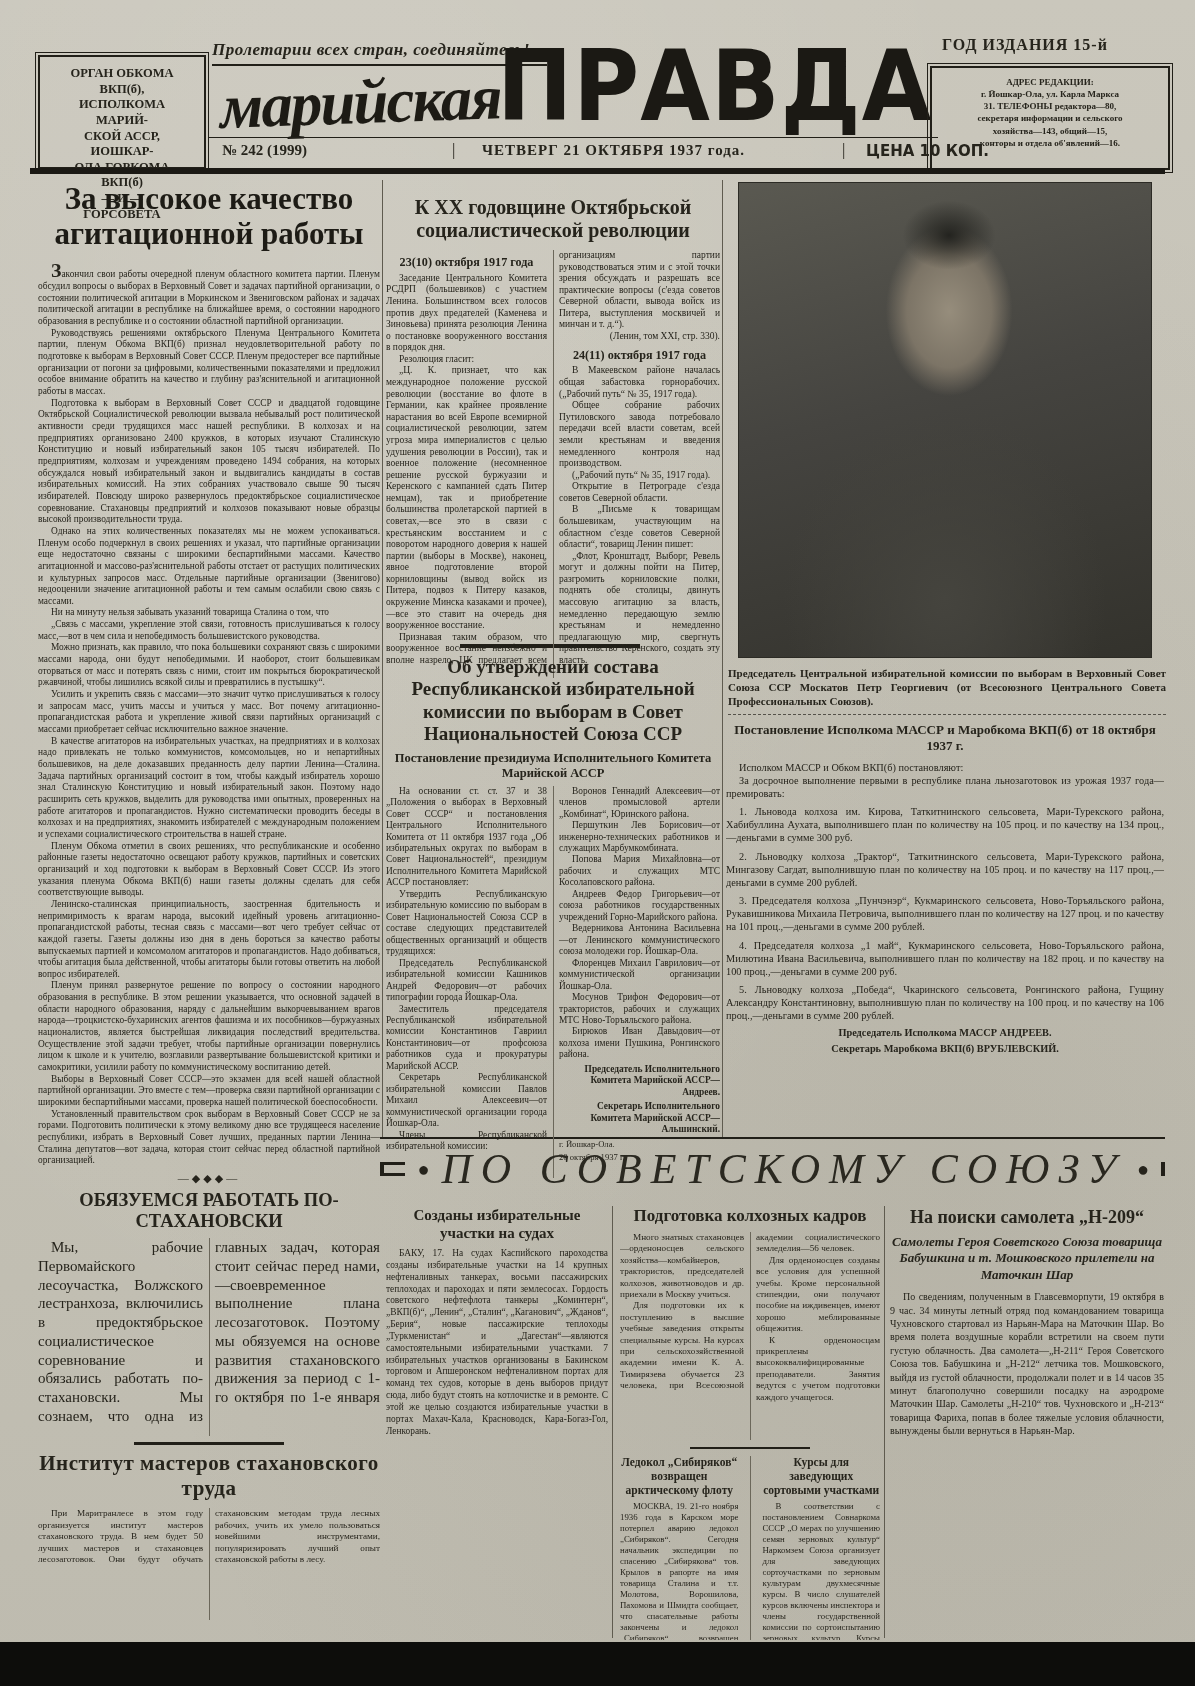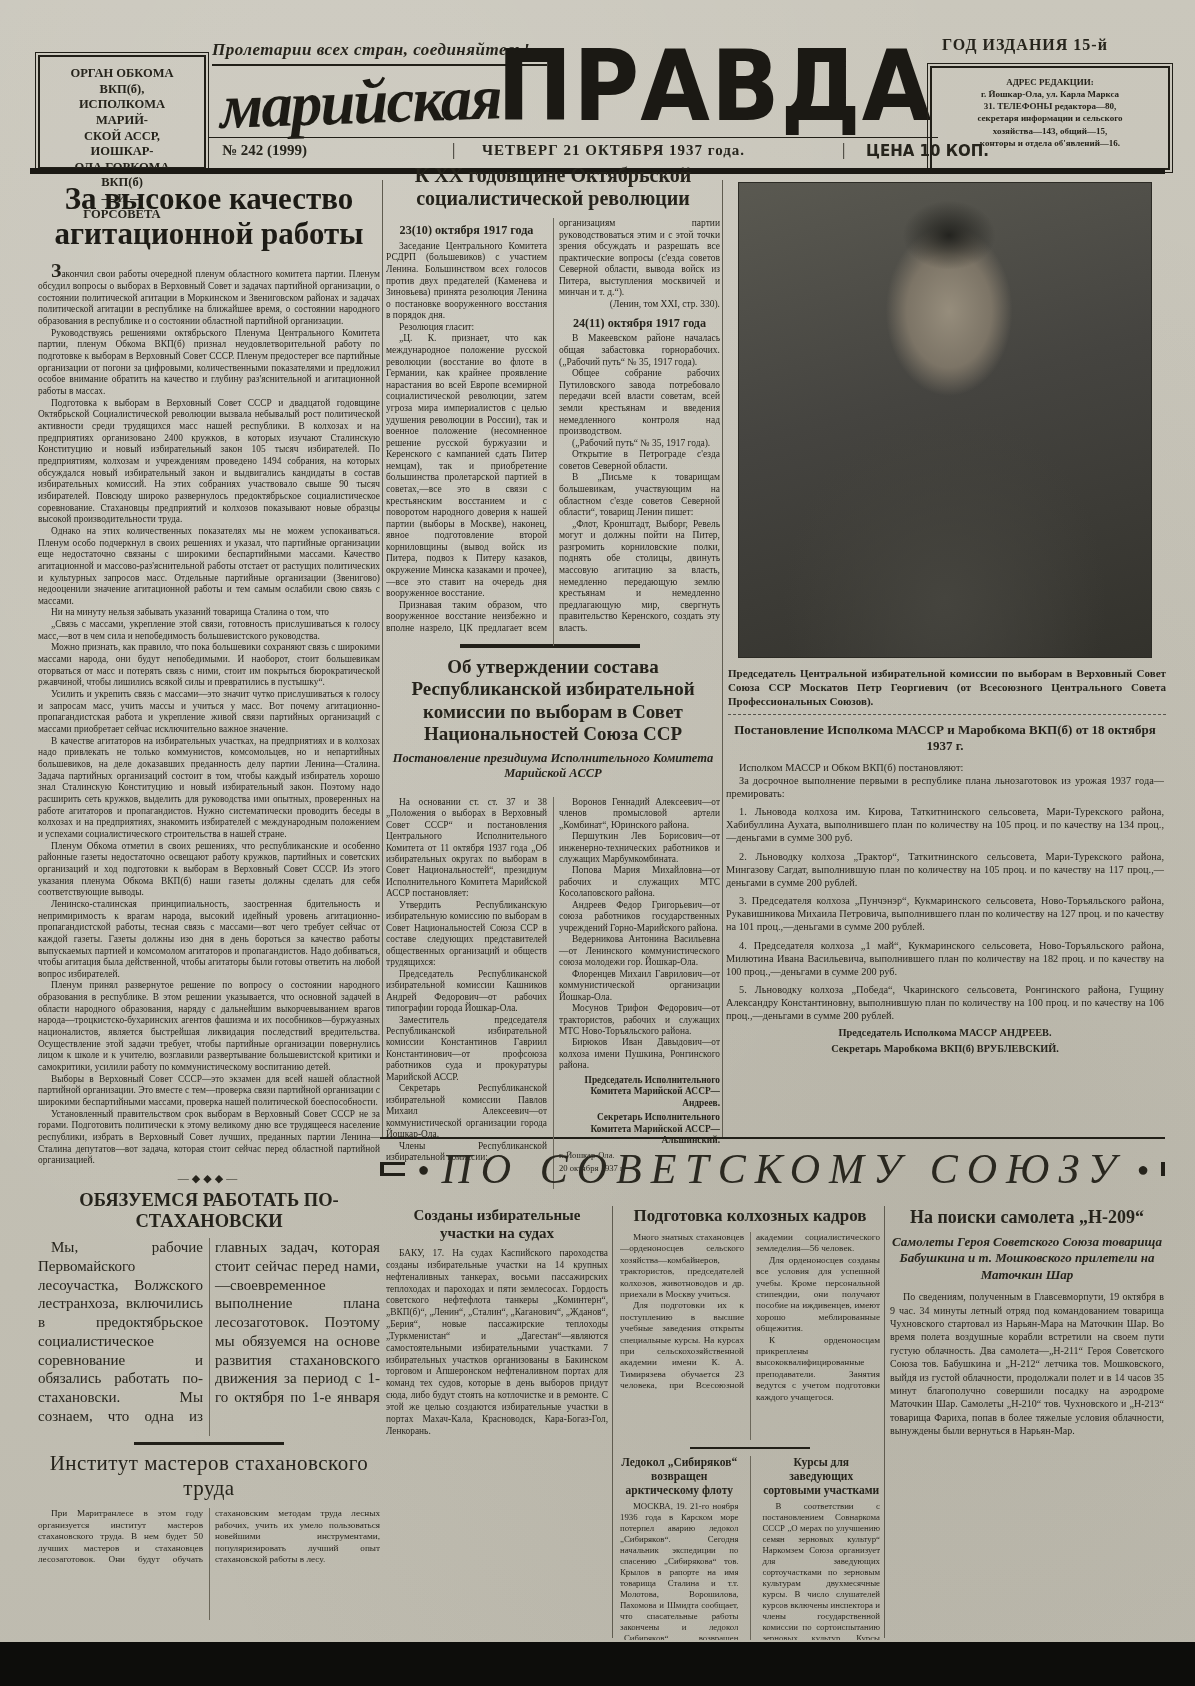--- a/index.html
+++ b/index.html
@@ -60,30 +60,30 @@
   .two-col{column-count:2;column-gap:12px;column-rule:1px solid #6b675a;overflow:hidden}
 
   
   .lead-col{position:absolute;left:38px;top:176px;width:342px;height:1466px;overflow:hidden}
   .h-lead{font-size:31px;font-weight:bold;text-align:center;line-height:1.12;margin:6px 0 12px;color:#1d1b15}
   .lead-body{height:902px;overflow:hidden;font-size:9.4px;line-height:1.24}
   .ornament{ text-align:center;font-size:11px;letter-spacing:3px;margin:7px 0 5px}
   .h-oblig{font-size:18.5px;font-weight:bold;text-align:center;line-height:1.1;margin:2px 0 7px}
   .oblig-body{height:198px;font-size:15px;line-height:1.25}
   .sec-rule{width:150px;height:3px;background:#211f18;margin:6px auto}
-  .h-inst{font-size:21px;font-weight:normal;text-align:center;letter-spacing:.5px;margin:2px 0 7px}
+  .h-inst{font-size:21px;font-weight:bold;text-align:center;letter-spacing:.5px;margin:2px 0 7px}
   .inst-body{height:112px;font-size:9.2px;line-height:1.25}
 
   
-  .anniv{position:absolute;left:386px;top:164px;width:334px}
+  .anniv{position:absolute;left:386px;top:196px;width:334px}
   .h-anniv{font-size:20px;font-weight:bold;text-align:center;line-height:1.15;margin-bottom:8px}
   .anniv-body{height:428px;font-size:9.5px;line-height:1.22}
   .commission{position:absolute;left:386px;top:656px;width:334px}
   .h-comm{font-size:19px;font-weight:bold;text-align:center;line-height:1.18;margin-bottom:5px}
-  .sub-ital{font-style:italic;font-weight:bold;font-size:12.5px;text-align:center;line-height:1.2;margin-bottom:16px}
+  .sub-ital{font-weight:bold;font-size:12.5px;text-align:center;line-height:1.2;margin-bottom:5px}
   .comm-body{height:392px;font-size:9.4px;line-height:1.22}
 
   
   .photo{position:absolute;left:738px;top:182px;width:414px;height:476px;border:1px solid #2c2b25;
     background:
       radial-gradient(62px 46px at 51% 11%, #23231f 0%, rgba(35,35,31,0) 75%),
       radial-gradient(88px 118px at 51% 27%, #968d7c 0%, #7c7466 48%, rgba(70,68,60,0) 72%),
       radial-gradient(34px 18px at 51% 38%, #4a463e 0%, rgba(70,68,60,0) 80%),
       radial-gradient(190px 230px at 50% 88%, #45443e 0%, rgba(60,58,52,0) 85%),
       linear-gradient(165deg,#5a5951 0%,#454440 45%,#33322c 100%)}

